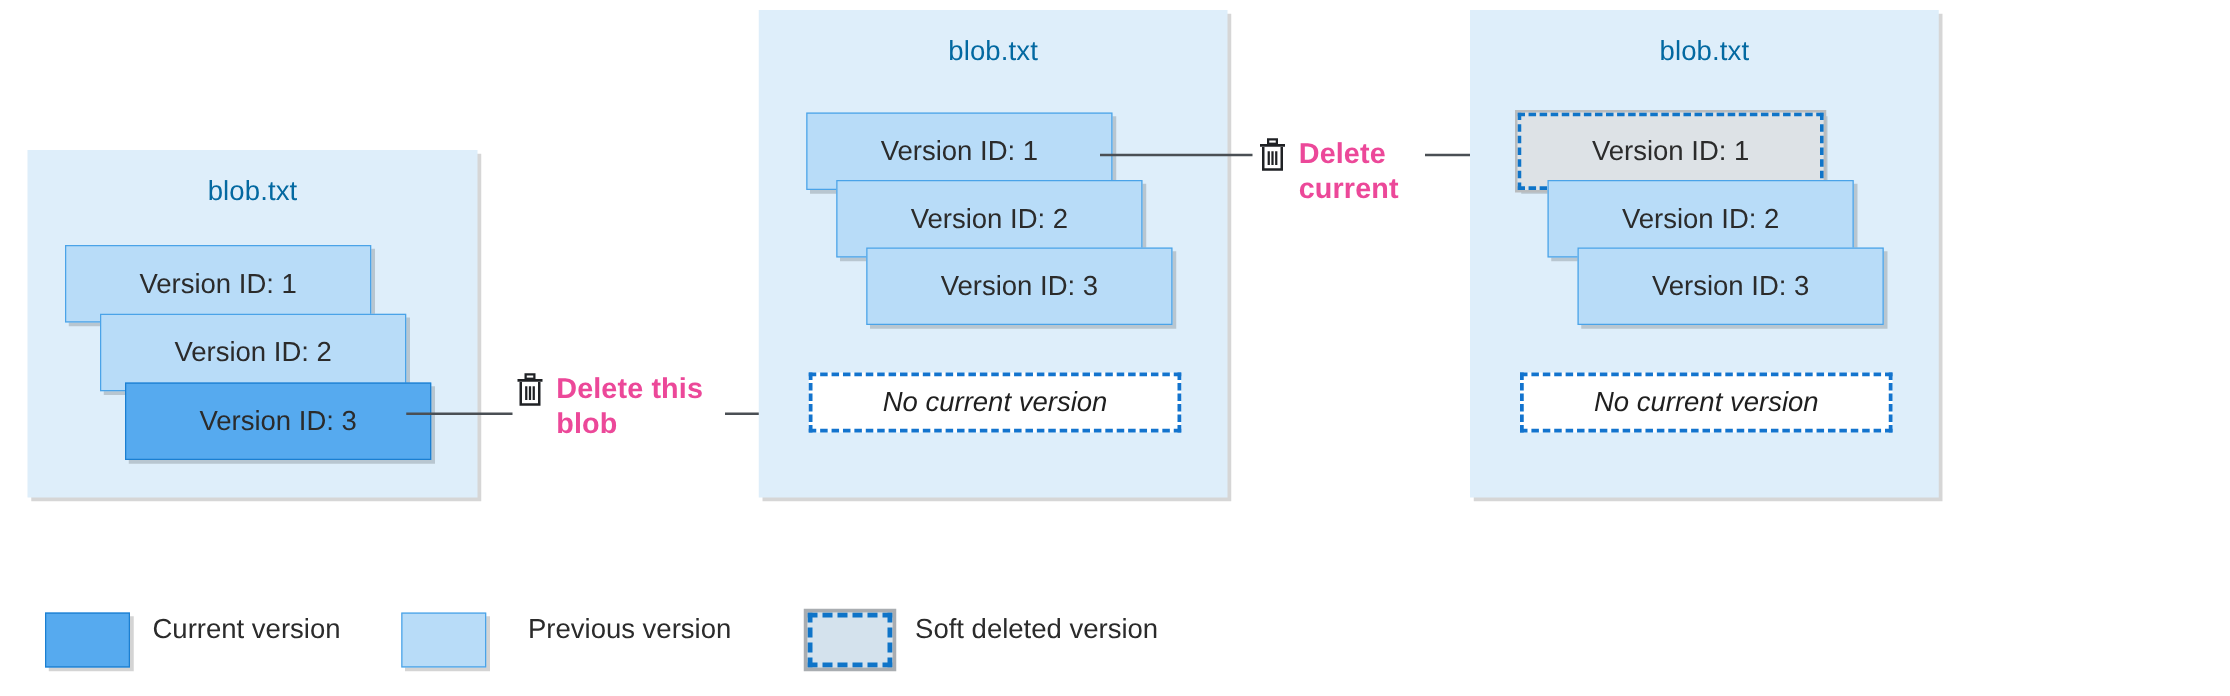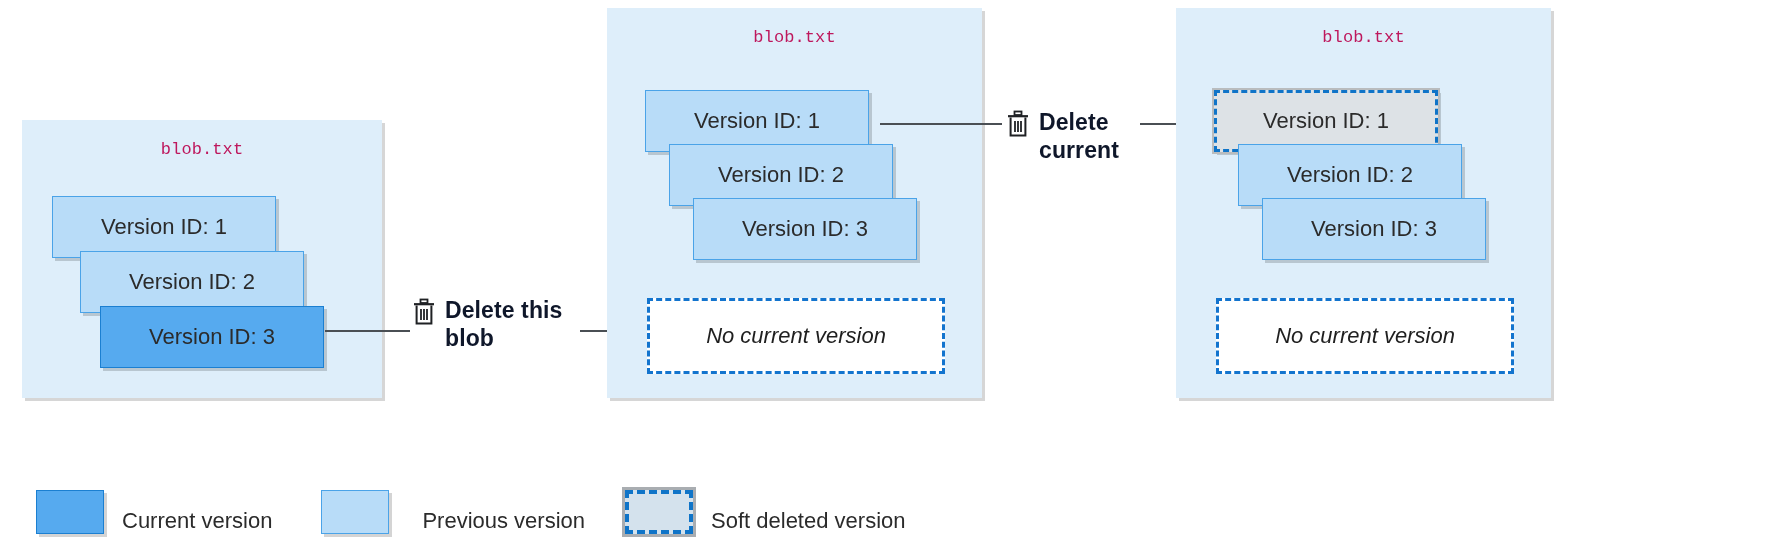--- a/index.html
+++ b/index.html
@@ -20,31 +20,30 @@
   
   .panel {
     position: absolute;
     background: #deeefa;
     box-shadow: 3px 3px 0 0 rgba(0,0,0,0.16);
   }
   .panel-title {
     position: absolute;
     left: 0; right: 0;
     text-align: center;
-    font-size: 17px;
-    color: #be185d;
+    font-size: 22px;
+    color: #0369a1;
     letter-spacing: 0.1px;
-    font-family: Liberation Mono, monospace;
   }
 
   
   .vcard {
     position: absolute;
     height: 62px;
-    width: 224px;
+    width: 245px;
     line-height: 60px;
     text-align: center;
     font-size: 22px;
     color: #2b2b2b;
     box-shadow: 3px 3px 0 0 rgba(0,0,0,0.17);
   }
   .vcard.prev {
     background: #b8dcf8;
     border: 1px solid #4aa3e8;
   }
@@ -56,21 +55,21 @@
     background: #dde2e6;
     border: 3px dashed #0f74c8;
     outline: 2px solid #b9bcbe;
     outline-offset: 0px;
     line-height: 56px;
   }
 
   
   .nocurrent {
     position: absolute;
-    height: 76px;
+    height: 48px;
     background: #ffffff;
     border: 3px dashed #1374ce;
     font-size: 22px;
     font-style: italic;
     color: #1f1f1f;
     display: flex;
     align-items: center;
     justify-content: center;
   }
 
@@ -92,35 +91,35 @@
   .action {
     position: absolute;
     display: flex;
     align-items: flex-start;
     gap: 9px;
   }
   .action .trash { flex: 0 0 auto; margin-top: 2px; }
   .action .action-label {
     font-size: 23px;
     font-weight: bold;
-    color: #0f172a;
+    color: #ec4899;
     line-height: 28px;
     letter-spacing: 0.1px;
   }
 
   
   #legend {
     position: absolute;
     left: 22px;
     top: 487px;
     display: flex;
     align-items: center;
     height: 50px;
   }
-  .legend-item { display: flex; align-items: flex-end; padding-left: 14px; }
+  .legend-item { display: flex; align-items: flex-start; padding-left: 14px; }
   .swatch {
     width: 68px; height: 44px;
     box-shadow: 3px 3px 0 0 rgba(0,0,0,0.17);
   }
   .swatch.current { background: #56aaef; border: 1px solid #1b7fd1; }
   .swatch.prev    { background: #b8dcf8; border: 1px solid #4aa3e8; }
   .swatch.soft    {
     background: #d4e2ed;
     border: 4px dashed #0f74c8;
     outline: 3px solid #a9adb1;
@@ -207,19 +206,19 @@
 
   <div id="legend">
     <div class="legend-item">
       <span class="swatch current"></span>
       <span class="legend-label">Current version</span>
     </div>
     <div class="legend-item" style="margin-left:35px;gap:15px;">
       <span class="swatch prev"></span>
       <span class="legend-label">Previous version</span>
     </div>
-    <div class="legend-item" style="margin-left:26px;">
+    <div class="legend-item" style="margin-left:47px;">
       <span class="swatch soft"></span>
       <span class="legend-label">Soft deleted version</span>
     </div>
   </div>
 
 </div>
 
 </body></html>

